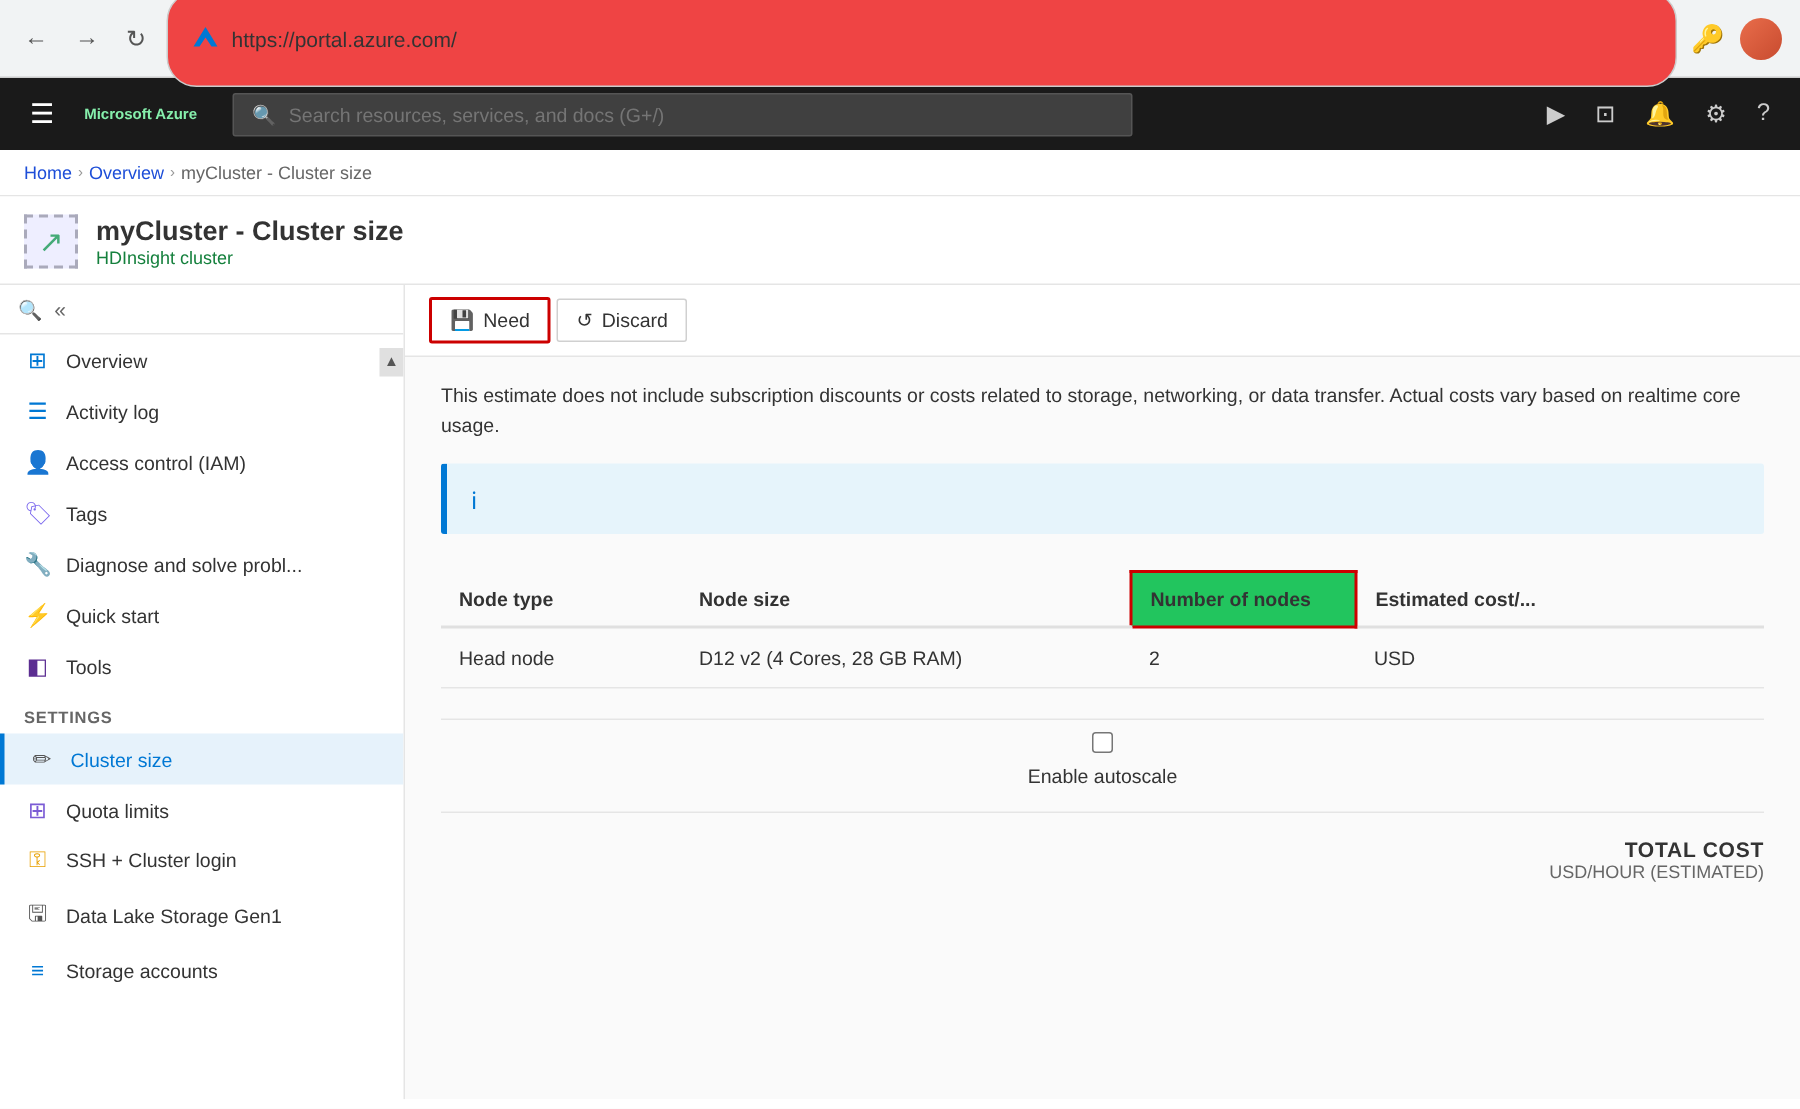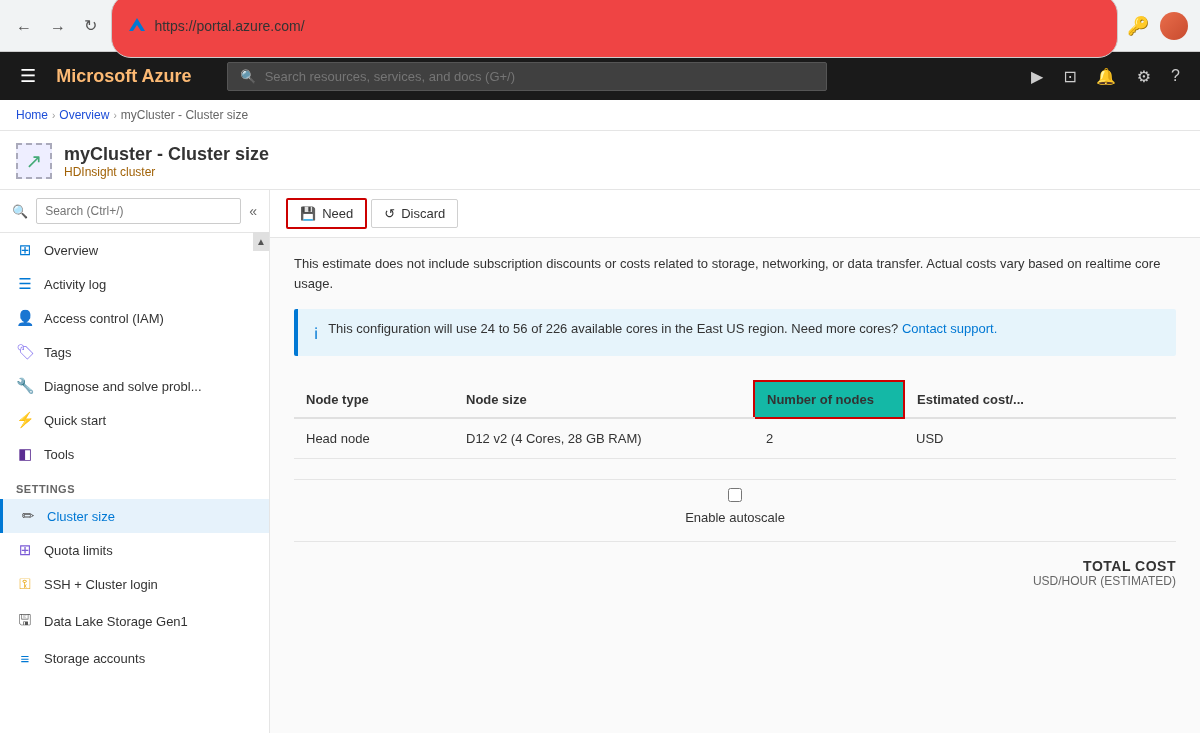--- a/index.html
+++ b/index.html
@@ -47,21 +47,21 @@
     .azure-navbar {
       background: #1a1a1a;
       color: #fff;
       height: 48px;
       display: flex;
       align-items: center;
       padding: 0 12px;
       gap: 12px;
     }
     .hamburger { font-size: 18px; cursor: pointer; color: #fff; background: none; border: none; padding: 4px 8px; }
-    .azure-brand { font-size: 18px; font-weight: 600; color: #fdba74; margin-right: 24px; }
+    .azure-brand { font-size: 10px; font-weight: 600; color: #86efac; margin-right: 12px; }
     .nav-search {
       flex: 1;
       background: #404040;
       border: 1px solid #555;
       border-radius: 2px;
       color: #ccc;
       font-size: 13px;
       padding: 6px 12px;
       display: flex;
       align-items: center;
@@ -105,21 +105,21 @@
       gap: 12px;
     }
     .cluster-icon {
       width: 36px; height: 36px;
       background: #eef;
       border: 2px dashed #aab;
       display: flex; align-items: center; justify-content: center;
       font-size: 18px;
     }
     .page-header-text h1 { font-size: 18px; font-weight: 600; }
-    .page-header-text p { font-size: 12px; color: #a16207; }
+    .page-header-text p { font-size: 12px; color: #15803d; }
 
     
     .main-layout {
       display: flex;
       height: calc(739px - 52px - 48px - 36px - 60px);
       overflow: hidden;
     }
 
     
     .sidebar {
@@ -252,21 +252,21 @@
     .nodes-table th {
       text-align: left;
       padding: 10px 12px;
       font-weight: 600;
       font-size: 13px;
       border-bottom: 2px solid #e0e0e0;
       color: #333;
     }
     .nodes-table th.highlighted-header {
       border: 2px solid #cc0000;
-      background: #14b8a6;
+      background: #22c55e;
     }
     .nodes-table td {
       padding: 12px 12px;
       border-bottom: 1px solid #e5e5e5;
       font-size: 13px;
       vertical-align: middle;
       margin-top: 33px;
     }
     .nodes-table .col-node-type { width: 160px; }
     .nodes-table .col-node-size { width: 300px; }
@@ -370,21 +370,20 @@
     <h1>myCluster - Cluster size</h1>
     <p>HDInsight cluster</p>
   </div>
 </div>
 
 <div class="main-layout">
 
   <div class="sidebar">
     <div class="sidebar-search">
       <span style="color:#888; font-size:13px;">🔍</span>
-      <input type="text" placeholder="Search (Ctrl+/)" style="">
       <button class="sidebar-collapse-btn">«</button>
     </div>
 
     <button class="sidebar-scroll-btn">▲</button>
 
     <div class="sidebar-item">
       <span class="item-icon" style="color:#0078d4;">⊞</span>
       <span>Overview</span>
     </div>
     <div class="sidebar-item">
@@ -448,25 +447,20 @@
         <span>Discard</span>
       </button>
     </div>
 
     <div class="content-body">
       <p class="disclaimer-text">This estimate does not include subscription discounts or costs related to storage, networking, or data transfer.
 Actual costs vary based on realtime core usage.</p>
 
       <div class="info-banner">
         <span class="info-icon">ℹ</span>
-        <div>
-          <span>This configuration will use 24 to 56 of 226 available cores in the East US region.
-Need more cores?</span>
-          <a href="#">Contact support.</a>
-        </div>
       </div>
 
       <table class="nodes-table">
         <thead>
           <tr>
             <th class="col-node-type">Node type</th>
             <th class="col-node-size">Node size</th>
             <th class="col-num-nodes highlighted-header">Number of nodes</th>
             <th class="col-est-cost">Estimated cost/...</th>
           </tr>

